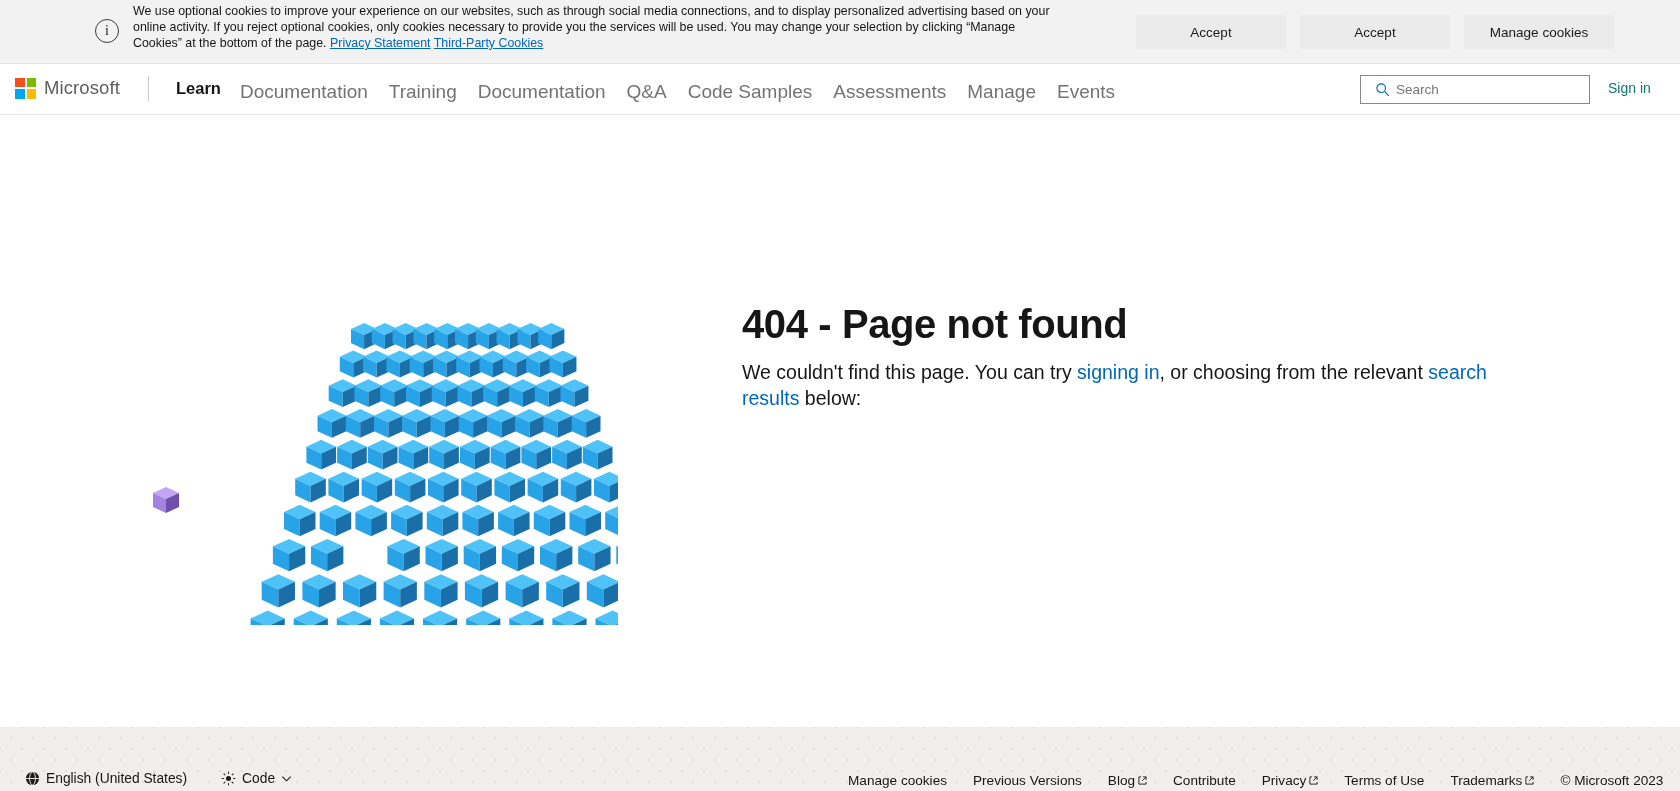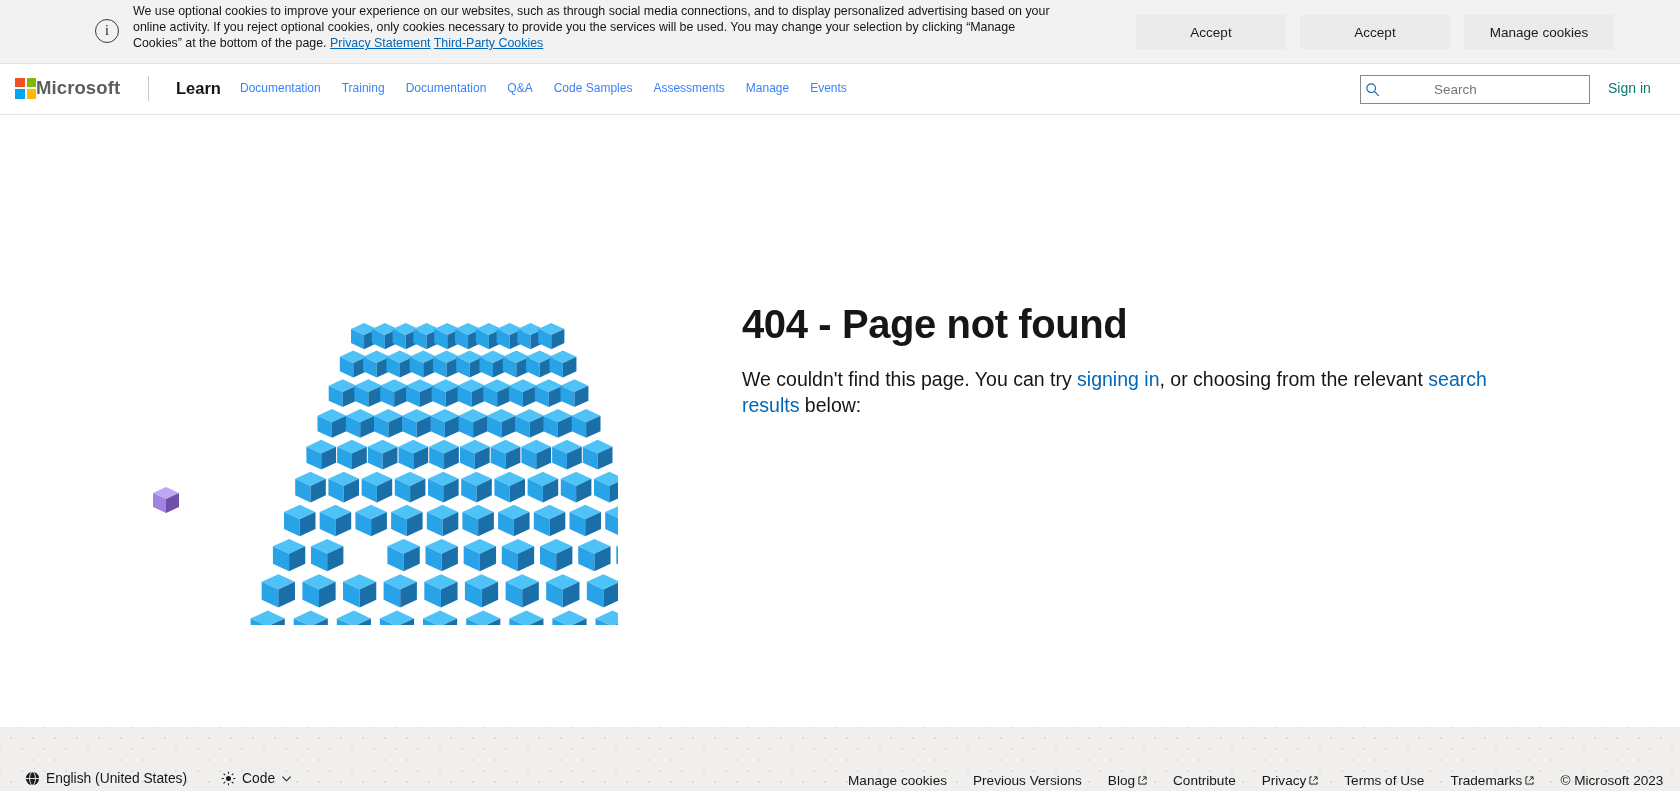--- a/index.html
+++ b/index.html
@@ -48,23 +48,22 @@
   
   .site-header {
     position: relative;
     width: 1680px; height: 51px;
     background: #ffffff;
     border-bottom: 1px solid #e5e5e5;
     display: flex; align-items: center;
   }
   .ms-logo-wrap {
     position: absolute; left: 15px; top: 13px;
-    display: flex; align-items: center; gap: 0;
+    display: flex; align-items: center; gap: 8px;
     text-decoration: none;
-    font-weight: bold;
   }
   .ms-logo-grid {
     width: 21px; height: 21px;
     display: grid; grid-template-columns: 1fr 1fr; grid-template-rows: 1fr 1fr;
     gap: 2px;
   }
   .ms-logo-grid i { display: block; }
   .ms-q1 { background: #f25022; }
   .ms-q2 { background: #7fba00; }
   .ms-q3 { background: #00a4ef; }
@@ -77,28 +76,28 @@
   .learn-brand {
     position: absolute; left: 176px; top: 15px;
     font-size: 16.5px; font-weight: bold; color: #161616;
     text-decoration: none;
   }
   .main-nav {
     position: absolute; left: 240px; top: 17px;
     display: flex; gap: 21px;
   }
   .main-nav a {
-    font-size: 12px; color: #3b82f6; text-decoration: none;
+    font-size: 19px; color: #737373; text-decoration: none;
     white-space: nowrap;
   }
   .search-wrap {
     position: absolute; left: 1360px; top: 11px;
     width: 230px; height: 29px;
     border: 1px solid #8a8886; background: #ffffff;
-    display: flex; align-items: center; padding: 0 4px; gap: 48px;
+    display: flex; align-items: center; padding: 0 14px;
   }
   .search-icon-svg { flex: 0 0 auto; margin-right: 6px; }
   .search-input {
     border: none; outline: none; width: 100%;
     font-size: 13.5px; color: #1b1b1b;
     font-family: "Liberation Sans", sans-serif;
     background: transparent;
   }
   .search-input::placeholder { color: #767676; }
   .signin-link {
@@ -117,21 +116,21 @@
     width: 470px; height: 310px;
   }
   .err-block {
     position: absolute; left: 742px; top: 186px; width: 790px;
   }
   .err-title {
     font-size: 40px; font-weight: bold; color: #161616;
     letter-spacing: -.4px; line-height: 1.15;
   }
   .err-body {
-    margin-top: 19px;
+    margin-top: 12px;
     font-size: 19.5px; line-height: 26px; color: #161616;
   }
   .err-body a { color: #0067b8; text-decoration: none; }
 
   
   .site-footer {
     position: relative;
     width: 1680px; height: 128px;
     background-color: #f0efed;
     background-image:

